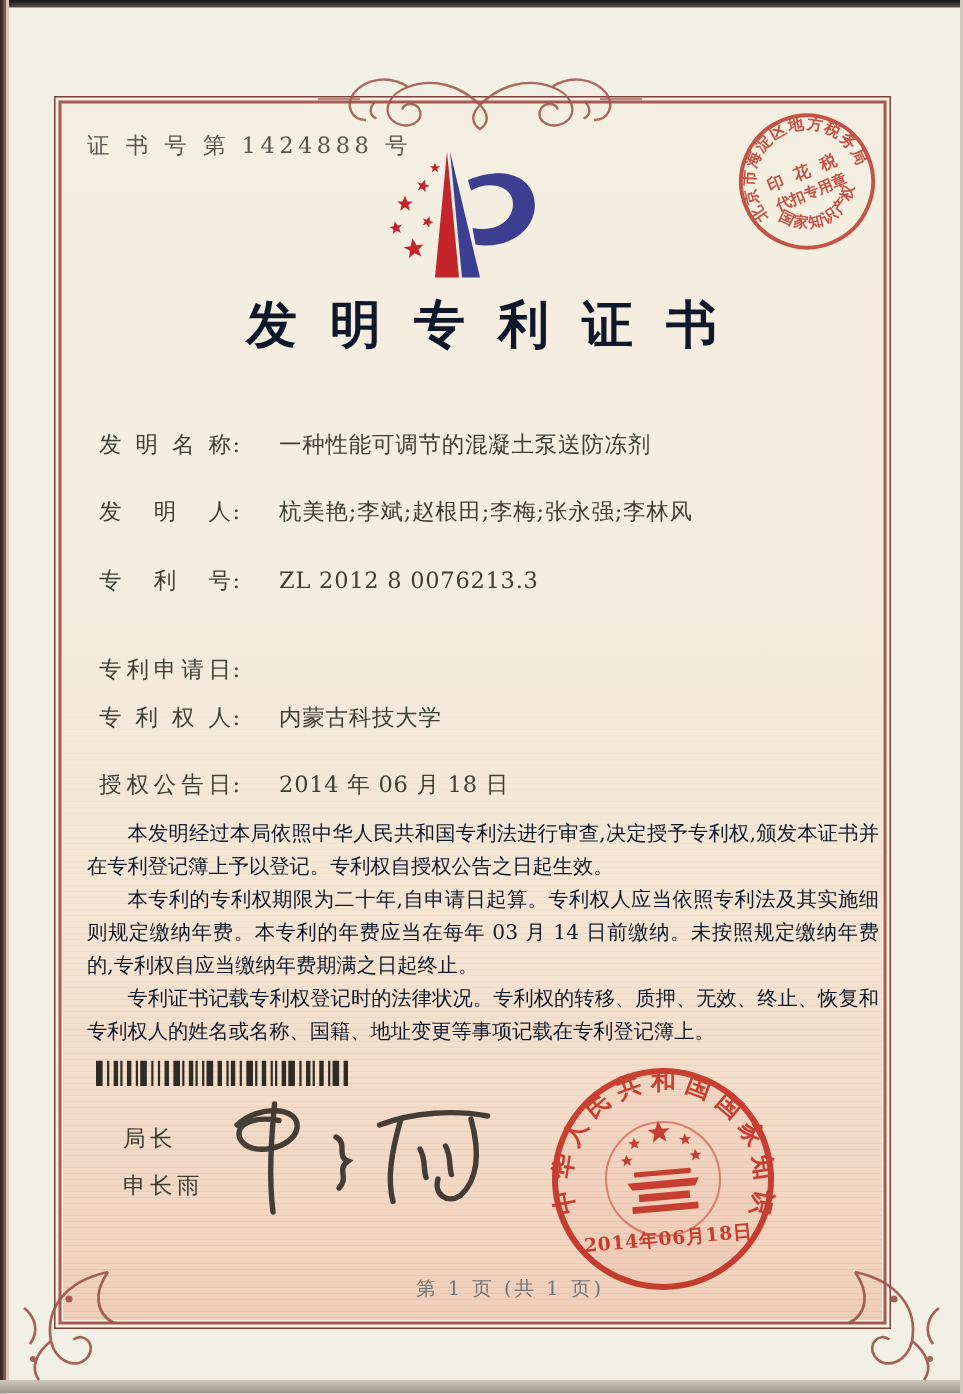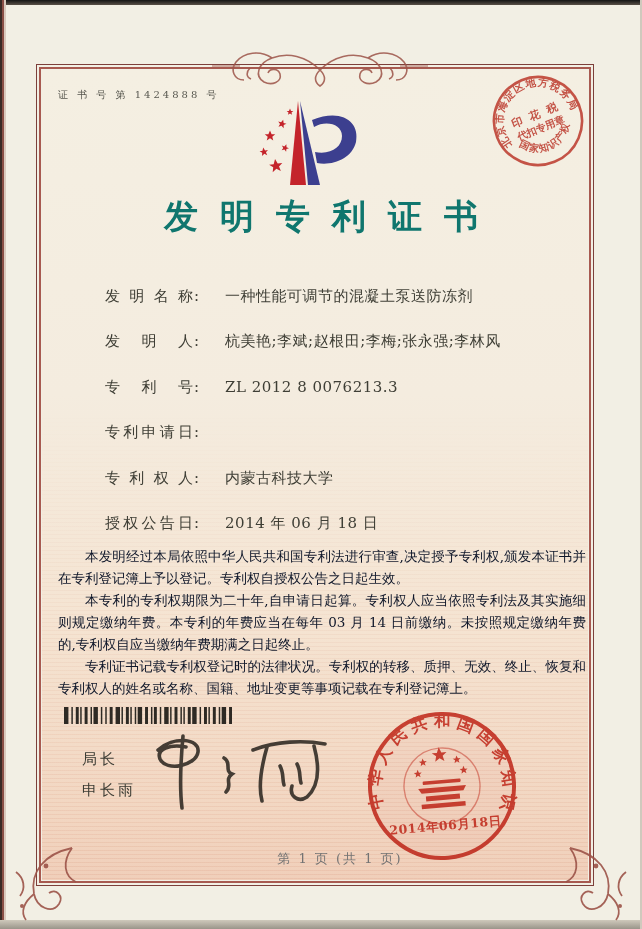--- a/index.html
+++ b/index.html
@@ -21,31 +21,31 @@
     position:absolute;inset:5px;
     background:linear-gradient(180deg,#f4efe2 0%,#f4ecdf 40%,#f5e4d2 68%,#f2d6c1 92%,#f0cfba 100%);
   }
   .texture{
     position:absolute;inset:5px;
     background:repeating-linear-gradient(180deg,rgba(203,108,78,0.12) 0 1px,transparent 1px 4px);
     -webkit-mask-image:linear-gradient(180deg,transparent 0%,transparent 42%,rgba(0,0,0,.55) 72%,#000 100%);
     mask-image:linear-gradient(180deg,transparent 0%,transparent 42%,rgba(0,0,0,.55) 72%,#000 100%);
   }
 
-  .cert-number{position:absolute;left:58px;top:88px;font-size:10px;letter-spacing:3px;color:#56564e;}
+  .cert-number{position:absolute;left:58px;top:88px;font-size:15px;letter-spacing:3px;color:#56564e;}
 
   .logo{position:absolute;left:252px;top:96px;}
 
   .title{
     position:absolute;left:0;top:194px;width:642px;text-align:center;
-    font-size:34px;font-weight:700;color:#0f766e;letter-spacing:22px;text-indent:22px;
+    font-size:34px;font-weight:700;color:#0f172a;letter-spacing:22px;text-indent:22px;
   }
 
   .row{position:absolute;left:66px;display:flex;align-items:baseline;font-size:15px;color:#3e3e35;white-space:nowrap;}
-  .row .lbl{width:88px;display:inline-block;text-align:justify;text-align-last:justify;margin-left:39px;}
+  .row .lbl{width:88px;display:inline-block;text-align:justify;text-align-last:justify;}
   .row .colon{margin-left:1px;}
   .row .val{margin-left:26px;letter-spacing:0.5px;}
 
   .bodytext{
     position:absolute;left:58px;top:545px;width:528px;
     font-size:13.5px;line-height:22px;color:#0f172a;text-align:justify;
   }
   .bodytext p{margin:0;text-indent:2em;}
 
   .barcode{position:absolute;left:64px;top:707px;}
@@ -156,21 +156,21 @@
   <div class="row" style="top:332px">
     <span class="lbl">发明人</span>
       <span class="colon">:</span>
     <span class="val">杭美艳;李斌;赵根田;李梅;张永强;李林风</span>
   </div>
   <div class="row" style="top:378px">
     <span class="lbl">专利号</span>
       <span class="colon">:</span>
     <span class="val">ZL 2012 8 0076213.3</span>
   </div>
-  <div class="row" style="top:423px">
+  <div class="row" style="top:437px">
     <span class="lbl">专利申请日</span>
       <span class="colon">:</span>
   </div>
   <div class="row" style="top:469px">
     <span class="lbl">专利权人</span>
       <span class="colon">:</span>
     <span class="val">内蒙古科技大学</span>
   </div>
   <div class="row" style="top:514px">
     <span class="lbl">授权公告日</span>

